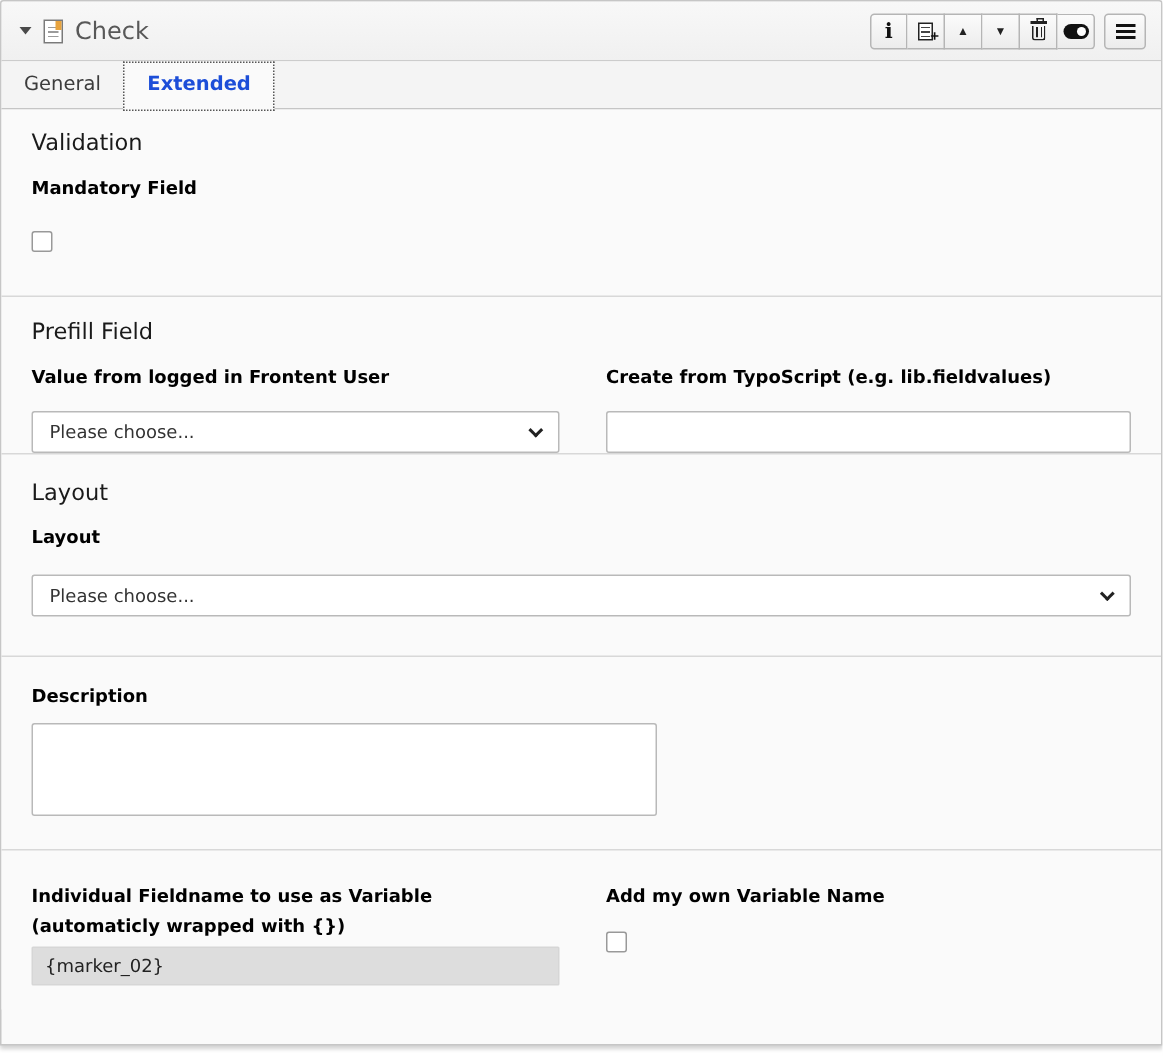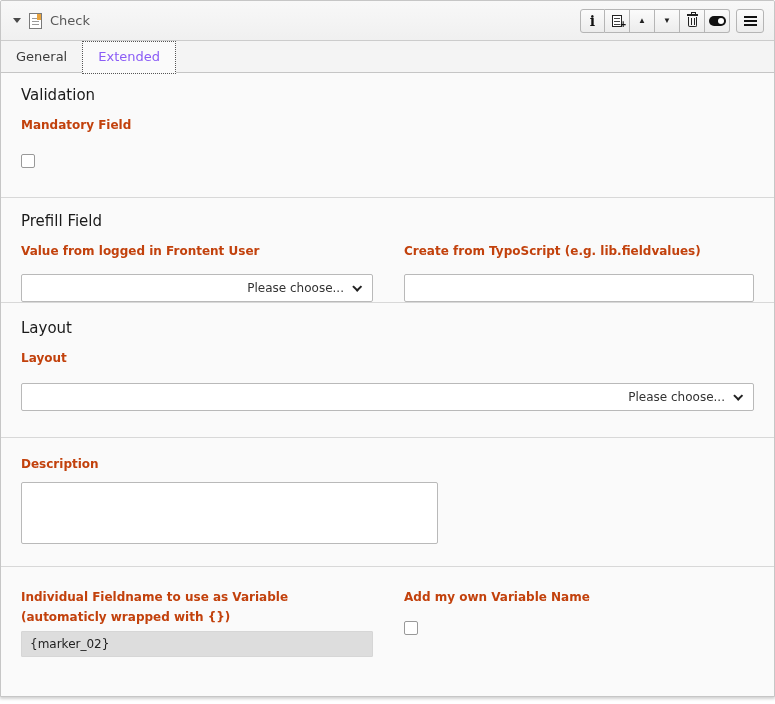--- a/index.html
+++ b/index.html
@@ -14,21 +14,21 @@
   .panel-header {
     height:40px; background:linear-gradient(#f8f8f8,#f0f0f0);
     border-bottom:1px solid #cccccc; border-radius:2px 2px 0 0;
     display:flex; align-items:center; padding:0 10px 0 12px; gap:8px;
   }
   .caret { width:0; height:0; border-left:4px solid transparent; border-right:4px solid transparent; border-top:5px solid #4a4a4a; cursor:pointer; }
   .doc-icon { width:13px; height:16px; background:#ffffff; border:1px solid #7a7a7a; position:relative; }
   .doc-icon::before { content:""; position:absolute; left:2px; right:2px; top:4px; height:8px;
     background:repeating-linear-gradient(#9a9a9a 0 1px, transparent 1px 3px); }
   .doc-icon::after { content:""; position:absolute; right:0px; top:0px; width:4px; height:6px; background:#e8a33d; }
-  .header-title { font-size:13px; color:#585858; }
+  .header-title { font-size:16px; color:#585858; }
   .toolbar { margin-left:auto; display:flex; align-items:center; gap:6px; }
   .btn-group { display:flex; }
   .tbtn {
     width:25px; height:24px; display:flex; align-items:center; justify-content:center;
     background:linear-gradient(#fbfbfb,#ececec); border:1px solid #b5b5b5; cursor:pointer;
   }
   .btn-group .tbtn + .tbtn { border-left:none; }
   .btn-group .tbtn:first-child { border-radius:3px 0 0 3px; }
   .btn-group .tbtn:last-child { border-radius:0 3px 3px 0; }
   .tbtn.single { border-radius:3px; width:28px; }
@@ -43,36 +43,36 @@
   .ic-trash::before { content:""; position:absolute; top:-3px; left:-2px; right:-2px; height:2px; background:#222; }
   .ic-trash::after { content:""; position:absolute; top:-5px; left:2px; width:3px; height:2px; border:1px solid #222; border-bottom:none; }
   .ic-toggle { width:17px; height:10px; background:#111; border-radius:5px; position:relative; }
   .ic-toggle::after { content:""; position:absolute; right:2px; top:2px; width:6px; height:6px; border-radius:50%; background:#fff; }
   .ic-menu { width:13px; height:10px; background:repeating-linear-gradient(#111 0 2px, transparent 2px 4px); }
   
   .tabbar { height:32px; background:#f4f4f4; border-bottom:1px solid #c5c5c5; display:flex; align-items:flex-end; }
   .tab { font-size:13px; color:#3c3c3c; padding:7px 15px 8px; cursor:pointer; }
   .tab.active {
     background:#fafafa; border:1px dotted #555; margin-bottom:-2px; padding:7px 15px 9px;
-    color:#8b5cf6; position:relative; z-index:2;
+    color:#1d4ed8; position:relative; z-index:2;font-weight:bold;
   }
   
   .content { background:#fafafa; }
   .sec { padding:13px 20px 0; border-bottom:1px solid #d8d8d8; }
   .sec:last-child { border-bottom:none; }
   .sec-heading { font-size:15px; font-weight:normal; color:#1a1a1a; }
-  .flabel { display:block; font-size:12px; font-weight:bold; color:#c2410c; line-height:20px; }
+  .flabel { display:block; font-size:12px; font-weight:bold; color:#000000; line-height:20px; }
   .cb { appearance:none; -webkit-appearance:none; width:14px; height:14px; border:1px solid #999; border-radius:2px; background:#fff; cursor:pointer; display:block; }
   .cols { display:flex; gap:31px; }
   .col-l { width:352px; flex:none; }
   .col-r { flex:1; }
   .sel {
     height:28px; background:#fff; border:1px solid #b9b9b9; border-radius:2px;
     display:flex; align-items:center; padding:0 28px 0 11px; position:relative;
-    font-size:12px; color:#333; cursor:pointer;justify-content:flex-end;
+    font-size:12px; color:#333; cursor:pointer;
   }
   .sel .chev { position:absolute; right:12px; top:9px; width:7px; height:7px;
     border-right:2px solid #222; border-bottom:2px solid #222; transform:rotate(45deg) translateY(-1px); }
   .txt { width:100%; height:28px; background:#fff; border:1px solid #b9b9b9; border-radius:2px; padding:0 8px; font-size:12px; color:#222; font-family:inherit; }
   .ta { width:417px; height:62px; background:#fff; border:1px solid #b9b9b9; border-radius:2px; padding:5px 8px; font-size:12px; font-family:inherit; resize:none; display:block; }
   .ro { width:352px; height:26px; background:#ddd; border:1px solid #d6d6d6; border-radius:1px; padding:0 8px; font-size:12px; color:#222; font-family:inherit; }
   
   .sec-validation { padding-bottom:29px; }
   .sec-validation .flabel { margin-top:11px; }
   .sec-validation .cb { margin-top:19px; }

